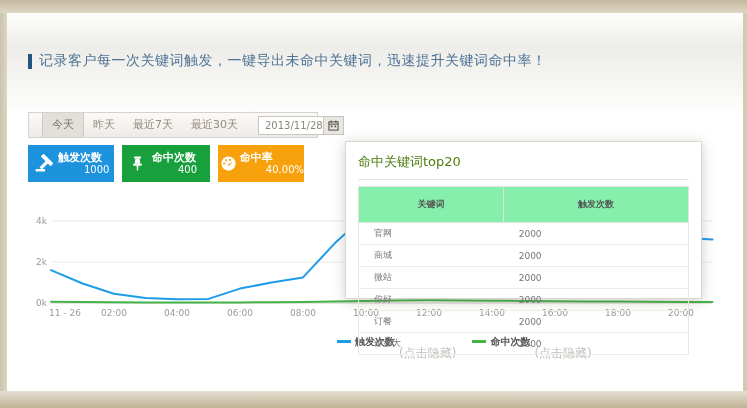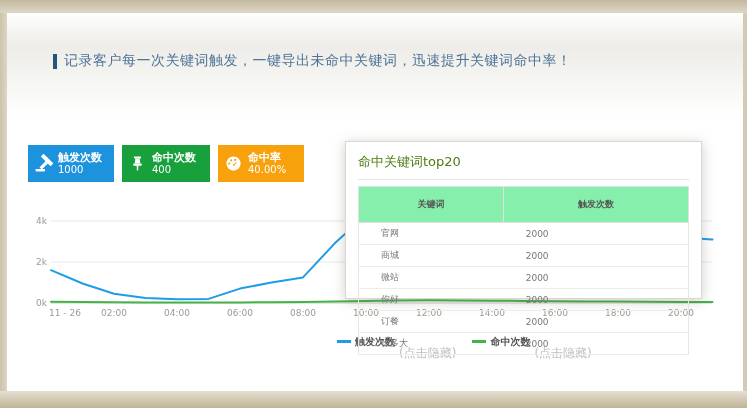--- a/index.html
+++ b/index.html
@@ -12,75 +12,94 @@
   .bar-bottom { position:absolute; bottom:0; left:0; width:100%; height:17px;
                 background:linear-gradient(180deg,#e5dfd2,#c0b396); }
   .edge-left { position:absolute; top:13px; bottom:17px; left:0; width:7px;
                background:linear-gradient(90deg,#cdc3ac,#ddd6c5); }
   .edge-right { position:absolute; top:13px; bottom:17px; right:0; width:4px; background:#d3cab5; }
 
   .page { position:absolute; left:7px; top:13px; right:4px; bottom:17px; background:#fff; }
   .page::before { content:''; position:absolute; top:3px; left:0; right:0; height:100px;
                   background:linear-gradient(180deg,#fdfdfc 0%,#edece8 30%,#f8f8f6 75%,#ffffff 100%); }
 
-  .headline { position:absolute; left:21px; top:39px; display:flex; align-items:center;margin-left:25px; }
+  .headline { position:absolute; left:21px; top:39px; display:flex; align-items:center; }
   .headline .marker { width:4px; height:15px; background:#24557e; margin-right:7px; }
   .headline .text { font-size:14px; color:#4e7396; letter-spacing:.5px; }
 
   .toolbar { position:absolute; left:21px; top:99px; width:290px; height:26px; display:flex; align-items:stretch;
              background:linear-gradient(180deg,#fbfaf8,#ecebe7); border:1px solid #d6d3cc; padding-left:13px; }
   .tab { font-size:11px; color:#978c7c; padding:0 9px; line-height:24px; cursor:pointer; white-space:nowrap; }
   .tab.active { background:#e2e0db; border-left:1px solid #ccc9c1; border-right:1px solid #ccc9c1; color:#7b7264; }
   .date-box { margin-left:11px; align-self:center; width:112px; height:19px; background:#fff;
               border:1px solid #c9c6bf; display:flex; }
   .date-text { flex:1; font-size:10px; color:#8a867e; line-height:17px; padding-left:6px; }
   .cal-btn { width:20px; border-left:1px solid #c9c6bf; background:#e9e7e1; display:flex; align-items:center; justify-content:center; cursor:pointer; }
 
   .cards { position:absolute; left:21px; top:132px; display:flex; gap:8px; }
   .stat-card { height:37px; display:flex; align-items:center; color:#fff; cursor:pointer; }
   .stat-card.c1 { width:86px; } .stat-card.c2 { width:88px; } .stat-card.c3 { width:86px; }
   .card-icon { width:30px; display:flex; justify-content:center; }
   .card-label { font-size:11px; font-weight:bold; line-height:12px; }
-  .card-value { font-size:10px; line-height:12px; }
+  .card-value { font-size:10px; line-height:12px;margin-left:26px; }
 
   #chart { position:absolute; left:0; top:0; width:736px; height:378px; pointer-events:none; z-index:4; }
   #chart text { font-size:9px; fill:#9a9a98; }
 
   .legend { position:absolute; left:330px; top:308px; display:flex; gap:16px; align-items:center; z-index:5; }
   .legend-item { display:flex; align-items:center; gap:4px; cursor:pointer; }
   .legend-dash { width:14px; height:3px; }
   .legend-label { font-size:10px; font-weight:bold; color:#555; }
   .legend-hint { font-size:12px; color:#c0beba;margin-top:24px; }
 
   .popup { position:absolute; left:338px; top:128px; width:357px; height:158px; background:#fff;
            border:1px solid #d9d7d2; box-shadow:0 2px 12px rgba(90,80,60,.28); z-index:10; padding:11px 12px 0; }
   .popup-title { font-size:13px; color:#4d7c0f; }
   .popup-divider { margin-top:8px; border-bottom:1px solid #e6e5e1; }
   .kw-table { width:100%; margin-top:6px; border-collapse:collapse; font-size:9px; border:1px solid #e7e6e2; }
   .kw-table th { background:#86efac; border:1px solid #e2e1dd; text-align:center; font-weight:bold;
                  color:#555; padding:11px 7px; }
-  .kw-table td { border-bottom:1px solid #edece8; color:#777; padding:4px 22px; }
+  .kw-table td { border-bottom:1px solid #edece8; color:#777; padding:4px 15px; }
   .kw-table th:first-child, .kw-table td:first-child { width:44%; }
 </style>
 </head>
 <body>
 
 <div class="frame">
   <div class="bar-top"></div>
   <div class="edge-left"></div>
   <div class="edge-right"></div>
   <div class="bar-bottom"></div>
 
   <div class="page">
 
     <div class="headline">
       <span class="marker"></span>
       <span class="text">记录客户每一次关键词触发，一键导出未命中关键词，迅速提升关键词命中率！</span>
     </div>
 
+    <div class="toolbar">
+      <div class="tab active">今天</div>
+      <div class="tab">昨天</div>
+      <div class="tab">最近7天</div>
+      <div class="tab">最近30天</div>
+      <div class="date-box">
+        <div class="date-text">2013/11/28</div>
+        <div class="cal-btn">
+          <svg width="11" height="11" viewBox="0 0 12 12">
+            <rect x="1" y="2" width="10" height="9" fill="none" stroke="#5a5850" stroke-width="1.2"></rect>
+            <line x1="1" y1="4.5" x2="11" y2="4.5" stroke="#5a5850" stroke-width="1.2"></line>
+            <line x1="3.5" y1="0.5" x2="3.5" y2="3" stroke="#5a5850" stroke-width="1.2"></line>
+            <line x1="8.5" y1="0.5" x2="8.5" y2="3" stroke="#5a5850" stroke-width="1.2"></line>
+            <rect x="3" y="6" width="2" height="2" fill="#5a5850"></rect>
+              <rect x="7" y="6" width="2" height="2" fill="#5a5850"></rect>
+          </svg>
+        </div>
+      </div>
+    </div>
 
     <div class="cards">
       <div class="stat-card c1" style="background: rgb(30, 147, 221);">
         <span class="card-icon">
           <svg width="19" height="19" viewBox="0 0 24 24">
               <g fill="#fff">
             <rect x="9" y="2" width="9" height="5" rx="1" transform="rotate(45 13.5 4.5)"></rect>
             <rect x="15" y="8" width="9" height="5" rx="1" transform="rotate(45 19.5 10.5)"></rect>
             <rect x="11" y="7" width="4" height="13" transform="rotate(45 13 13.5)"></rect>
             <rect x="2" y="19" width="12" height="3" rx="1"></rect>

